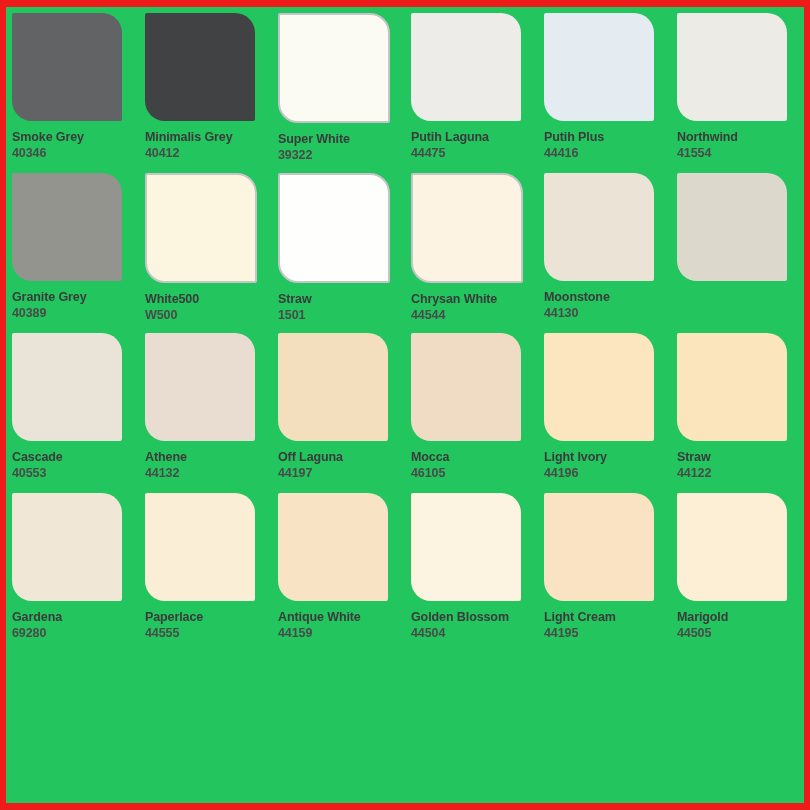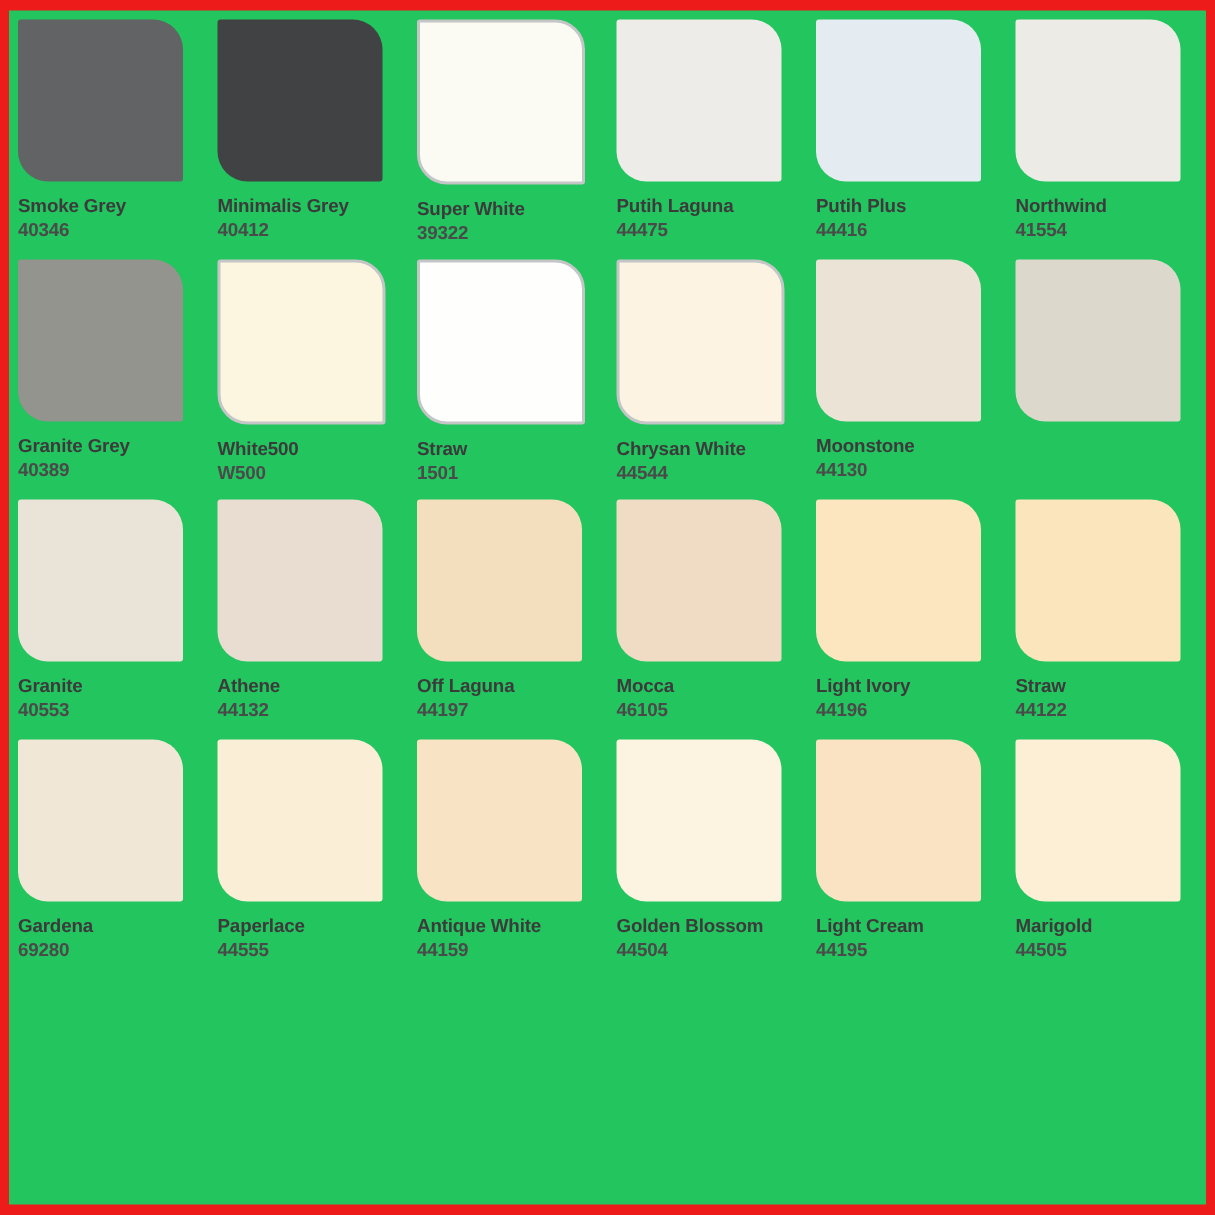--- a/index.html
+++ b/index.html
@@ -154,21 +154,21 @@
           <div class="swatch-name">Moonstone</div>
           <div class="swatch-code">44130</div>
         </div>
       </div>
       <div class="swatch-cell">
         <div class="swatch-chip" style="background: rgb(220, 217, 204);"></div>
       </div>
       <div class="swatch-cell">
         <div class="swatch-chip" style="background: rgb(233, 227, 216);"></div>
         <div class="swatch-meta">
-          <div class="swatch-name">Granite</div>
+          <div class="swatch-name">Cascade</div>
           <div class="swatch-code">40553</div>
         </div>
       </div>
       <div class="swatch-cell">
         <div class="swatch-chip" style="background: rgb(232, 221, 208);"></div>
         <div class="swatch-meta">
           <div class="swatch-name">Athene</div>
           <div class="swatch-code">44132</div>
         </div>
       </div>

